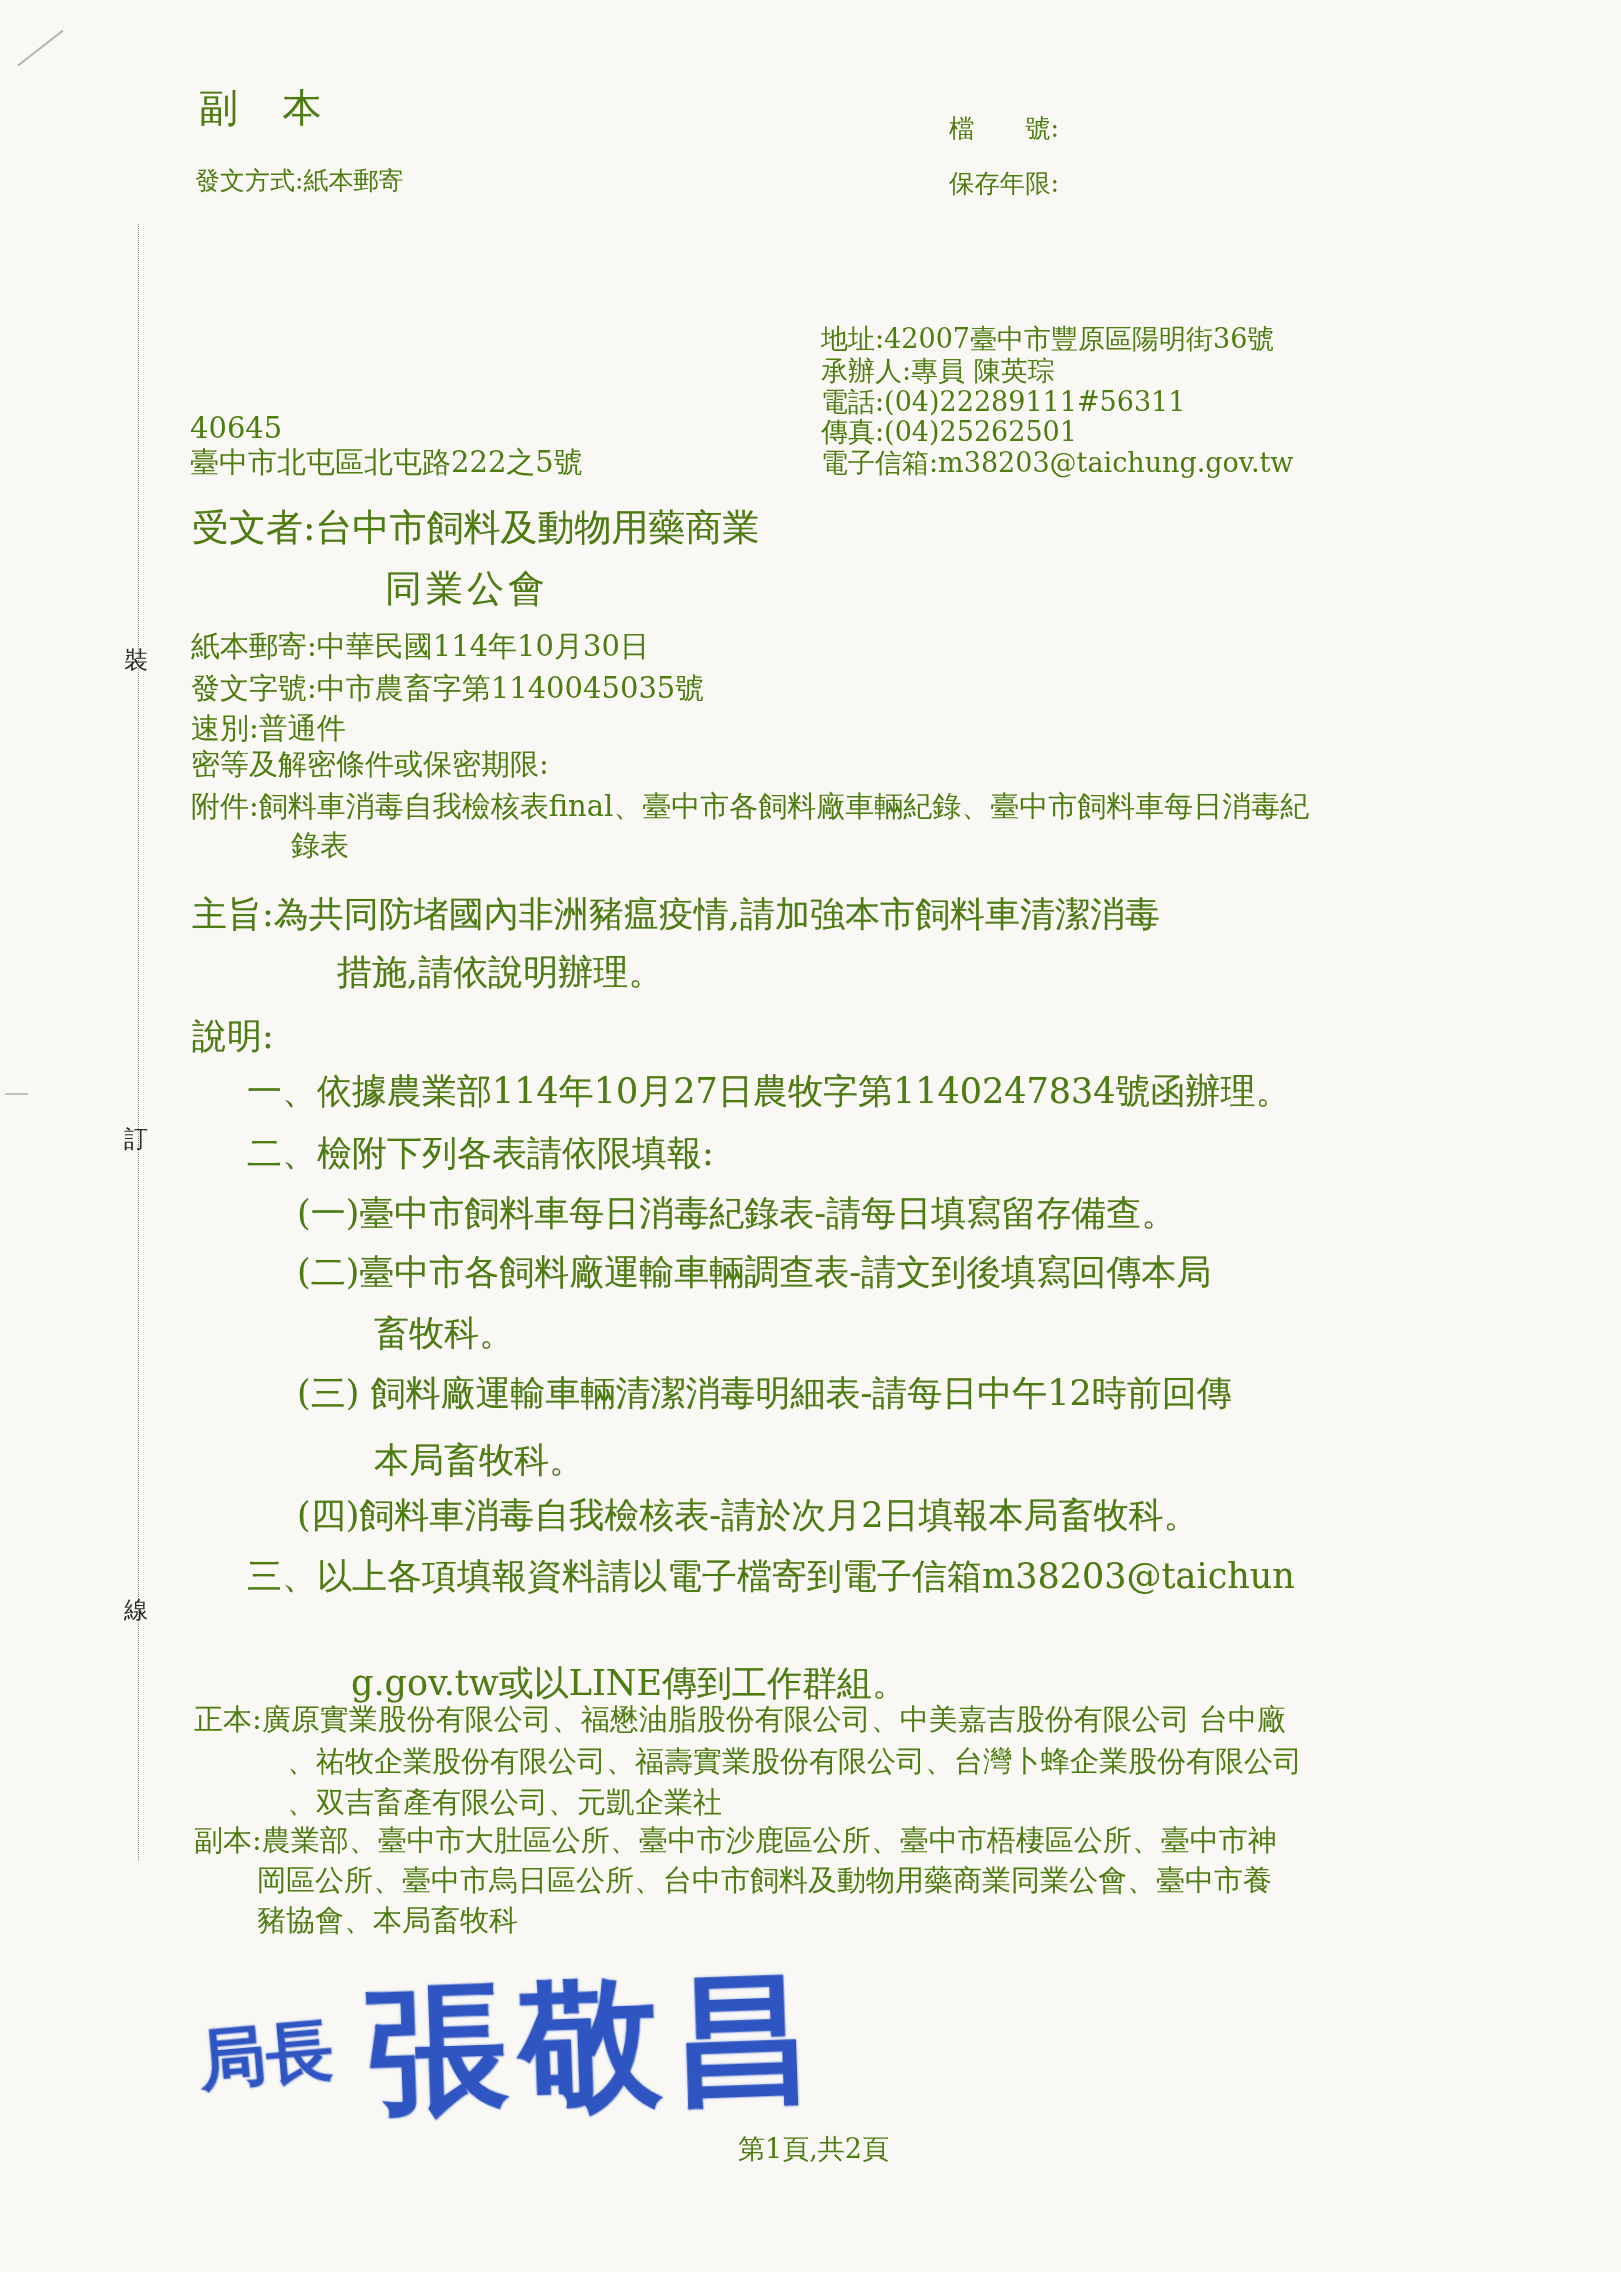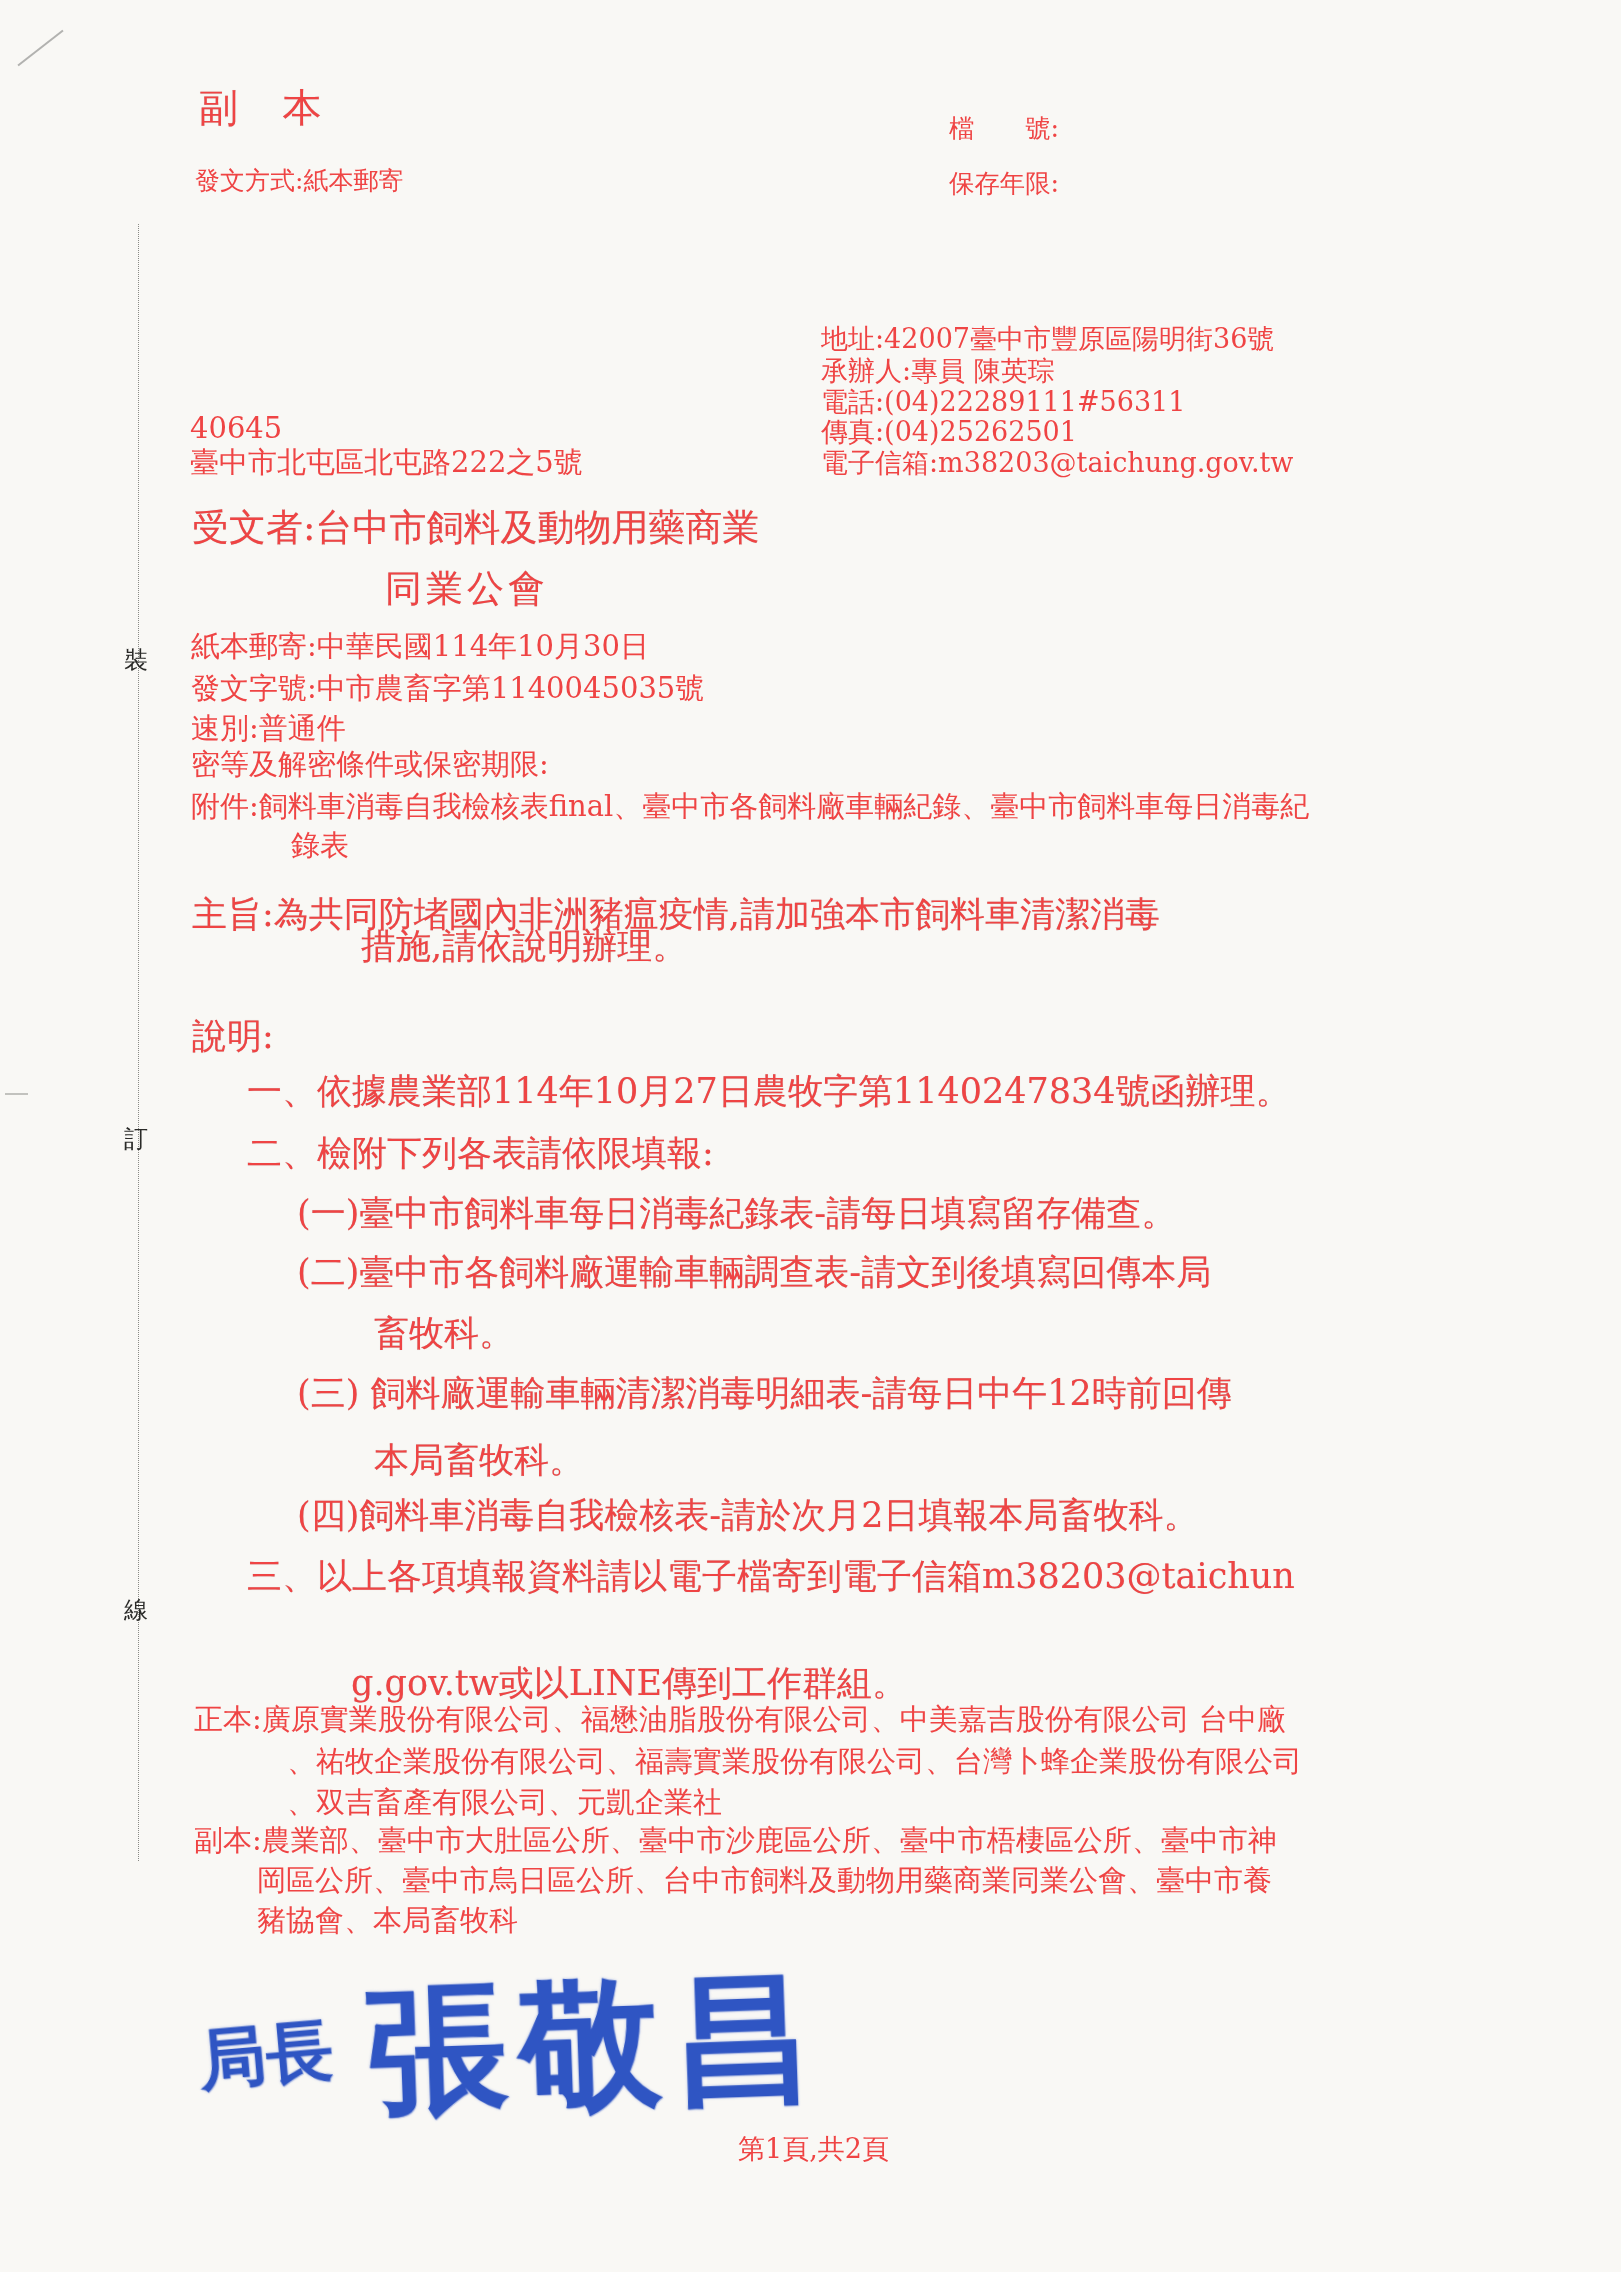--- a/index.html
+++ b/index.html
@@ -5,21 +5,21 @@
   html,body{margin:0;padding:0;background:#e8e8e6;}
   .page{
     position:relative;
     width:1621px;height:2273px;
     background:#f9f8f5;
     overflow:hidden;
     font-family:"DejaVu Serif","Liberation Serif",serif;
   }
   .t{
     position:absolute;
-    color:#ef4444;
+    color:#4d7c0f;
     white-space:pre;
     font-family:"DejaVu Serif","Liberation Serif",serif;
     line-height:1.15;
   }
   .soft{text-shadow:0 0 0.7px rgba(20,20,20,.25);}
   .binding-line{
     position:absolute;
     left:138px;top:224px;
     height:1637px;width:0;
     border-left:1.3px dotted #8a8a86;
@@ -90,21 +90,21 @@
 
   <div class="t" style="left:191px;top:630px;font-size:29px;">紙本郵寄:中華民國114年10月30日</div>
   <div class="t" style="left:191px;top:672px;font-size:29px;">發文字號:中市農畜字第1140045035號</div>
   <div class="t" style="left:191px;top:712px;font-size:29px;">速別:普通件</div>
   <div class="t" style="left:191px;top:748px;font-size:29px;">密等及解密條件或保密期限:</div>
   <div class="t" style="left:191px;top:790px;font-size:29px;">附件:飼料車消毒自我檢核表final、臺中市各飼料廠車輛紀錄、臺中市飼料車每日消毒紀</div>
   <div class="t" style="left:291px;top:829px;font-size:29px;">錄表</div>
 
   <div>
     <div class="t soft" style="left:192px;top:894px;font-size:35px;">主旨:為共同防堵國內非洲豬瘟疫情,請加強本市飼料車清潔消毒</div>
-    <div class="t soft" style="left:337px;top:926px;font-size:35px;margin-left:24px;">措施,請依說明辦理。</div>
+    <div class="t soft" style="left:337px;top:952px;font-size:35px;">措施,請依說明辦理。</div>
     <div class="t soft" style="left:192px;top:1016px;font-size:35px;">說明:</div>
     <div class="t soft" style="left:247px;top:1071px;font-size:35px;">一、依據農業部114年10月27日農牧字第1140247834號函辦理。</div>
     <div class="t soft" style="left:247px;top:1133px;font-size:35px;">二、檢附下列各表請依限填報:</div>
     <div class="t soft" style="left:297px;top:1193px;font-size:35px;">(一)臺中市飼料車每日消毒紀錄表-請每日填寫留存備查。</div>
     <div class="t soft" style="left:297px;top:1252px;font-size:35px;">(二)臺中市各飼料廠運輸車輛調查表-請文到後填寫回傳本局</div>
     <div class="t soft" style="left:374px;top:1313px;font-size:35px;">畜牧科。</div>
     <div class="t soft" style="left:297px;top:1373px;font-size:35px;">(三) 飼料廠運輸車輛清潔消毒明細表-請每日中午12時前回傳</div>
     <div class="t soft" style="left:374px;top:1440px;font-size:35px;">本局畜牧科。</div>
     <div class="t soft" style="left:297px;top:1495px;font-size:35px;">(四)飼料車消毒自我檢核表-請於次月2日填報本局畜牧科。</div>
     <div class="t soft" style="left:247px;top:1556px;font-size:35px;">三、以上各項填報資料請以電子檔寄到電子信箱m38203@taichun</div>

